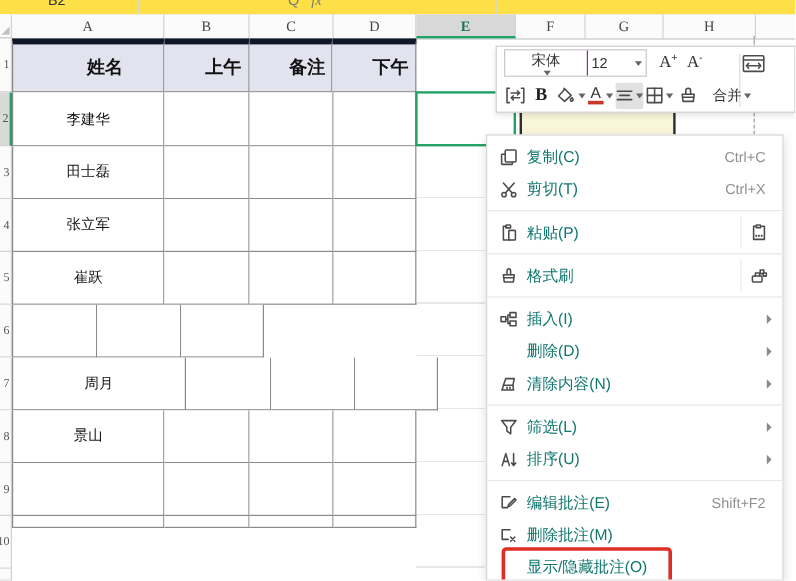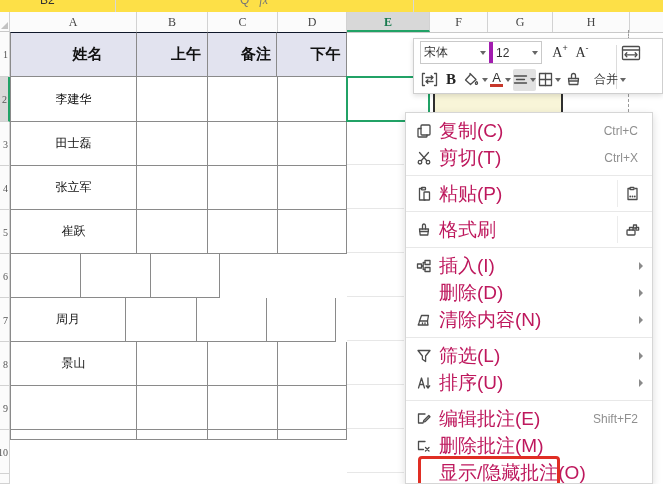--- a/index.html
+++ b/index.html
@@ -32,21 +32,21 @@
       border-bottom:1px solid #d2d2d2;border-right:1px solid #d2d2d2;overflow:hidden;
       font-family:"Liberation Serif",serif;font-size:10px;color:#555;text-align:right;}
   .rh span{position:absolute;right:1px;top:50%;transform:translateY(-50%);}
   .rh.sel{background:#d9d9d9;border-right:2px solid #21a266;}
 
   
   .tablewrap{position:absolute;left:10px;top:32px;z-index:1;}
   .trow{display:flex;}
   .tc{box-sizing:border-box;border-right:1px solid #8a8a8a;border-bottom:1px solid #8a8a8a;
       display:flex;align-items:center;justify-content:center;font-size:12px;color:#111;background:#fff;}
-  .trow:first-child .tc{border-top:1px solid #0f172a;padding-left:28px;}
+  .trow:first-child .tc{border-top:5px solid #0f172a;padding-left:28px;}
   .tc:first-child{border-left:1px solid #8a8a8a;}
   .hdrrow .tc{background:#e2e3ef;font-weight:bold;font-size:15px;}
 
   
   .egrid{position:absolute;left:347px;top:121px;width:57px;height:363px;z-index:0;
          background:repeating-linear-gradient(to bottom,transparent 0 43px,#e7e7e7 43px 44px);}
 
   
   .selcell{position:absolute;left:346px;top:76px;width:84px;height:46px;box-sizing:border-box;
            border:2px solid #21a266;background:transparent;z-index:3;}
@@ -54,21 +54,21 @@
   .dash2{position:absolute;left:628px;top:94px;height:18px;border-left:1px dashed #9a9a9a;z-index:1;}
   .comment{position:absolute;left:433px;top:86px;width:130px;height:30px;background:#f8f5d8;
            border-left:2px solid #2f2f2f;border-right:2px solid #2f2f2f;box-sizing:border-box;z-index:4;}
 
   
   .minibar{position:absolute;left:413px;top:38px;width:250px;height:56px;background:#fff;
            border:1px solid #cfcfcf;box-shadow:0 2px 5px rgba(0,0,0,.12);z-index:6;box-sizing:border-box;}
   .mb-row{display:flex;align-items:center;height:27px;padding:0 4px;}
   .combo{display:flex;align-items:center;height:21px;border:1px solid #c9c9c9;margin-left:2px;}
   .combo .seg{display:flex;align-items:center;height:100%;padding:0 3px;}
-  .combo .seg.first{width:62px;border-right:4px solid #a21caf;}
+  .combo .seg.first{width:62px;border-right:1px solid #a21caf;flex-direction:column;}
   .combo .seg.second{width:42px;}
   .combo .txt{font-size:12px;color:#333;flex:1;}
   .caret{width:0;height:0;border-left:3.5px solid transparent;border-right:3.5px solid transparent;
          border-top:4px solid #666;margin-left:2px;flex:0 0 auto;}
   .mbbtn{display:flex;align-items:center;justify-content:center;height:22px;min-width:20px;
          margin:0 1px;border-radius:2px;position:relative;}
   .mbbtn.hl{background:#e1e1e1;}
   .fontA{font-size:14px;color:#333;font-family:"Liberation Serif",serif;}
   .supmark{font-size:9px;color:#333;position:relative;top:-5px;left:0px;}
   .vdiv{width:1px;height:44px;background:#dcdcdc;margin:0 3px;align-self:flex-start;
@@ -77,21 +77,21 @@
   .fcolor{font-size:13px;color:#333;line-height:11px;display:block;text-align:center;}
   .fcbar{display:block;width:13px;height:3px;background:#c7382b;margin:1px auto 0;}
   .mergelbl{font-size:12px;color:#333;}
 
   
   .menu{position:absolute;left:405px;top:112px;width:248px;height:372px;background:#fff;
         border:1px solid #d6d6d6;box-shadow:0 3px 8px rgba(0,0,0,.14);box-sizing:border-box;
         padding-top:4px;z-index:8;overflow:hidden;}
   .mi{position:relative;height:27px;display:flex;align-items:center;}
   .mi .ico{position:absolute;left:9px;width:18px;height:18px;display:flex;align-items:center;justify-content:center;}
-  .mi .lbl{margin-left:33px;font-size:19px;color:#be185d;}
+  .mi .lbl{margin-left:33px;font-size:13px;color:#0f766e;}
   .mi .sc{position:absolute;right:14px;font-size:12px;color:#8f8f8f;}
   .mi .arrow{position:absolute;right:9px;width:0;height:0;border-top:4px solid transparent;
              border-bottom:4px solid transparent;border-left:4.5px solid #8a8a8a;}
   .mi .ricon{position:absolute;right:6px;top:0;height:27px;width:28px;display:flex;align-items:center;
              justify-content:center;border-left:1px solid #ececec;}
   .msep{height:1px;background:#e8e8e8;margin:4px 0;}
   .redbox{position:absolute;left:12px;top:-3px;width:142px;height:31px;border:3px solid #e02e24;
           border-radius:4px;box-sizing:border-box;pointer-events:none;}
   svg.lic{stroke:#4c4c4c;fill:none;stroke-width:1.3;stroke-linecap:round;stroke-linejoin:round;}
 </style>
@@ -191,21 +191,21 @@
       <div class="tc" style="width:71px;height:44px;"></div>
       <div class="tc" style="width:70px;height:44px;"></div>
       <div class="tc" style="width:69px;height:44px;"></div>
     </div>
     <div class="trow">
       <div class="tc" style="width:71px;height:44px;"></div>
       <div class="tc" style="width:70px;height:44px;"></div>
       <div class="tc" style="width:69px;height:44px;"></div>
     </div>
     <div class="trow">
-      <div class="tc" style="width:116px;height:44px;">周月</div>
+      <div class="tc" style="width:145px;height:44px;">周月</div>
       <div class="tc" style="width:71px;height:44px;"></div>
       <div class="tc" style="width:70px;height:44px;"></div>
       <div class="tc" style="width:69px;height:44px;"></div>
     </div>
     <div class="trow">
       <div class="tc" style="width:127px;height:44px;">景山</div>
       <div class="tc" style="width:71px;height:44px;"></div>
       <div class="tc" style="width:70px;height:44px;"></div>
       <div class="tc" style="width:69px;height:44px;"></div>
     </div>

